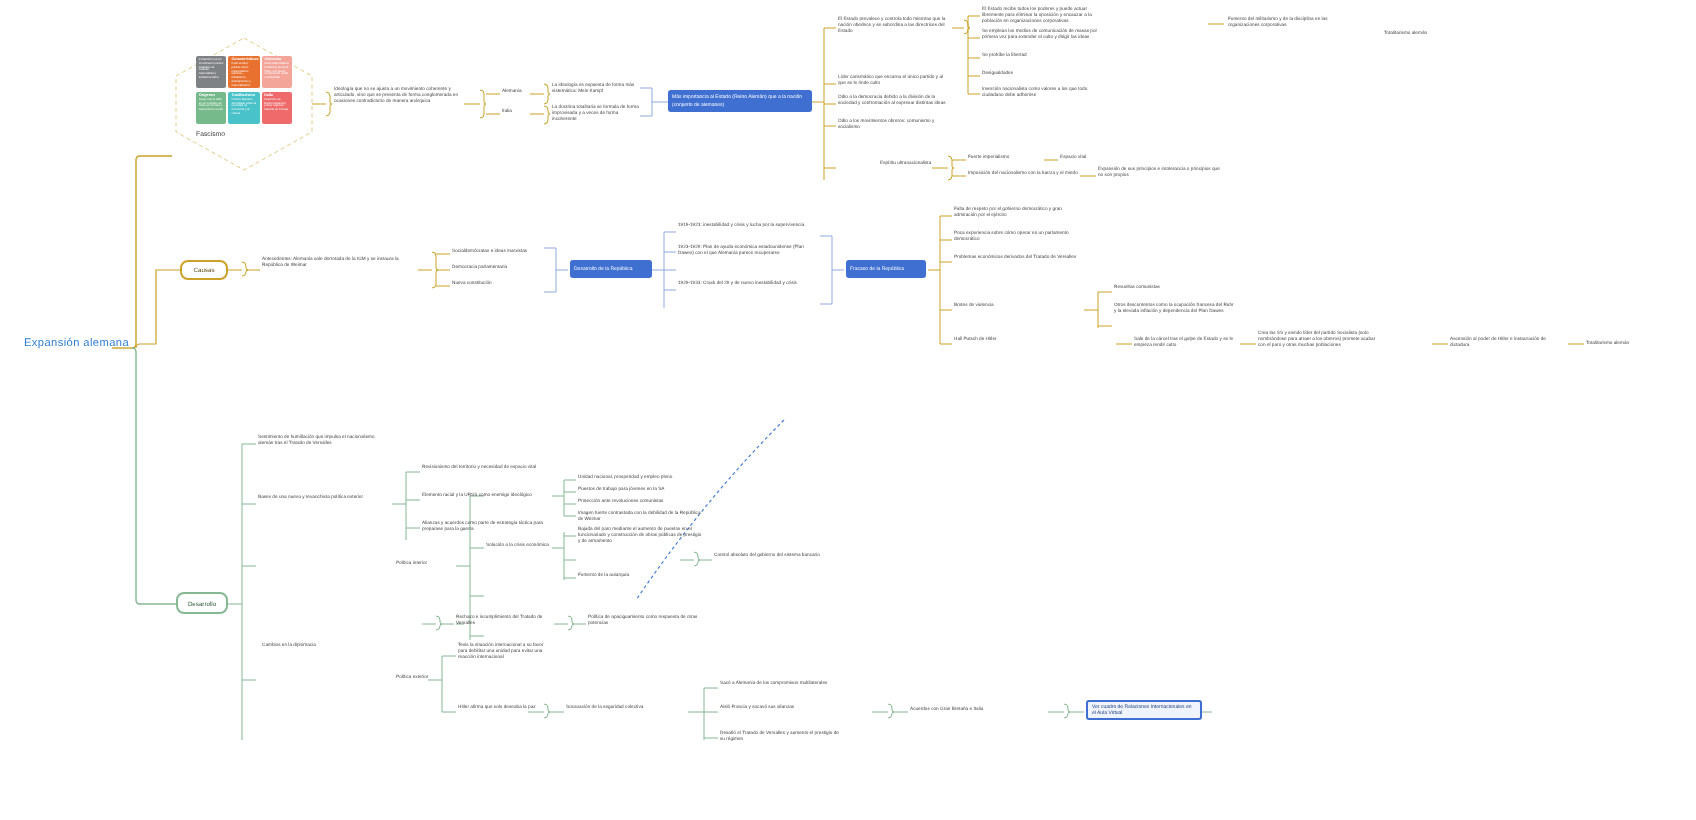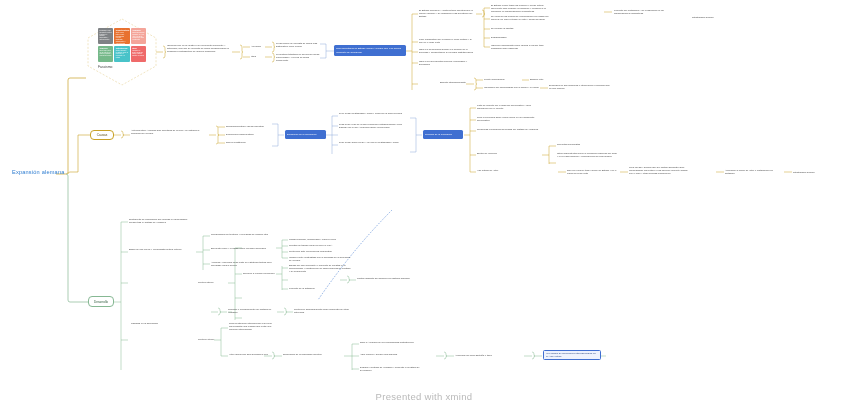--- a/index.html
+++ b/index.html
@@ -353,14 +353,13 @@
   <div class="node" style="left:198px; top:338px; width:32px;">Política exterior</div>
   <div class="node" style="left:229px; top:322px; width:44px;">Tesis la situación internacional a su favor para debilitar una unidad para evitar una reacción internacional</div>
   <div class="node" style="left:229px; top:353px; width:42px;">Hitler afirma que solo deseaba la paz</div>
   <div class="node" style="left:283px; top:353px; width:60px;">Socavación de la seguridad colectiva</div>
   <div class="node" style="left:360px; top:341px; width:62px;">Sacó a Alemania de los compromisos multilaterales</div>
   <div class="node" style="left:360px; top:353px; width:62px;">Aisló Francia y socavó sus alianzas</div>
   <div class="node" style="left:360px; top:366px; width:62px;">Desafió el Tratado de Versalles y aumento el prestigio de su régimen</div>
   <div class="node" style="left:455px; top:354px; width:62px;">Acuerdos con Gran Bretaña e Italia</div>
   <div class="bluebox outline" style="left:543px; top:350px; width:58px; height:10px;">Ver cuadro de Relaciones Internacionales en el Aula Virtual</div>
 
-  <div class="footer">Presented with xmind</div>
 </div>
 
 </body></html>

